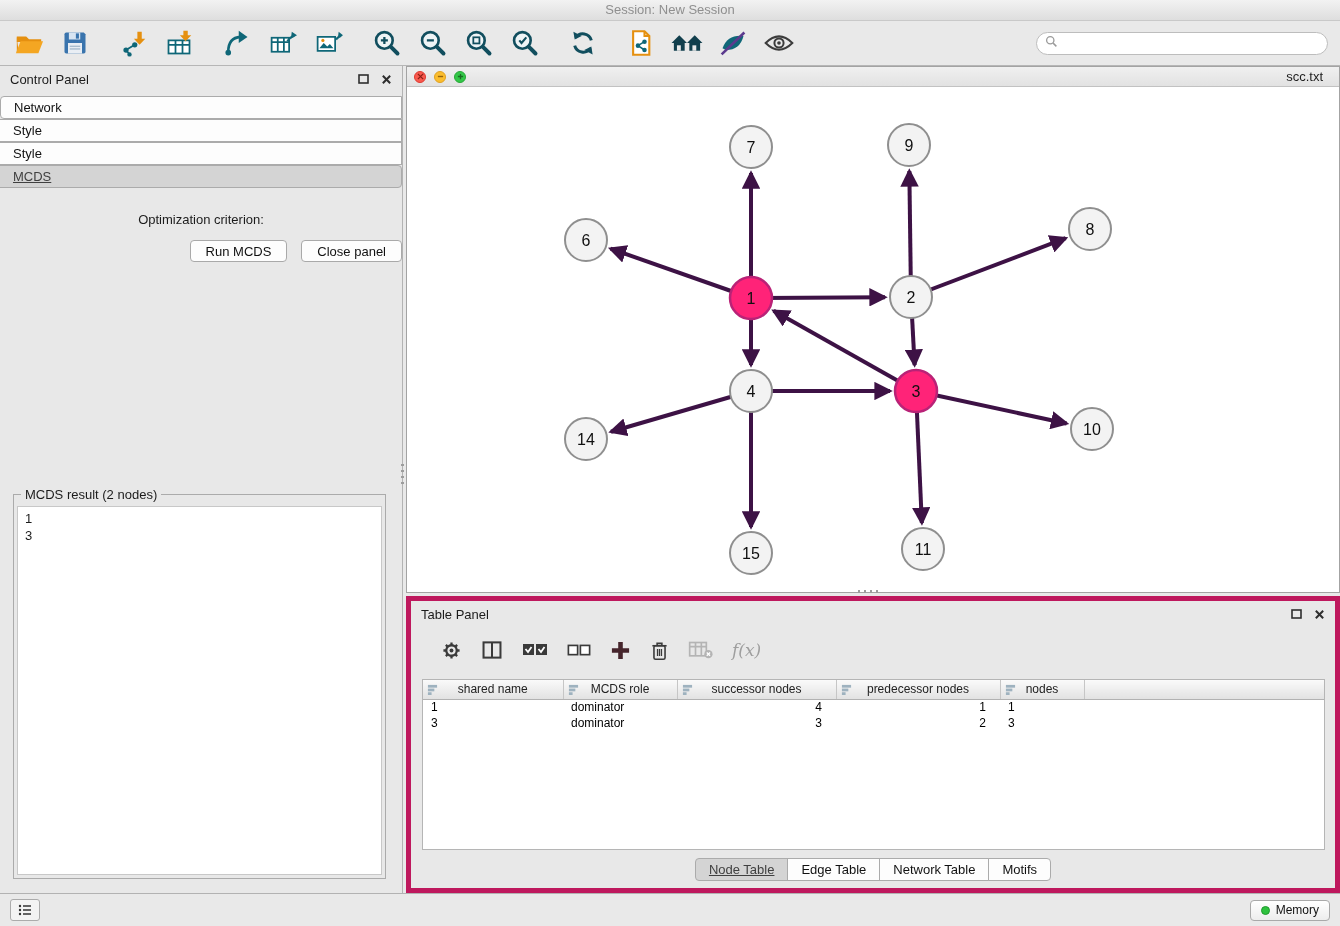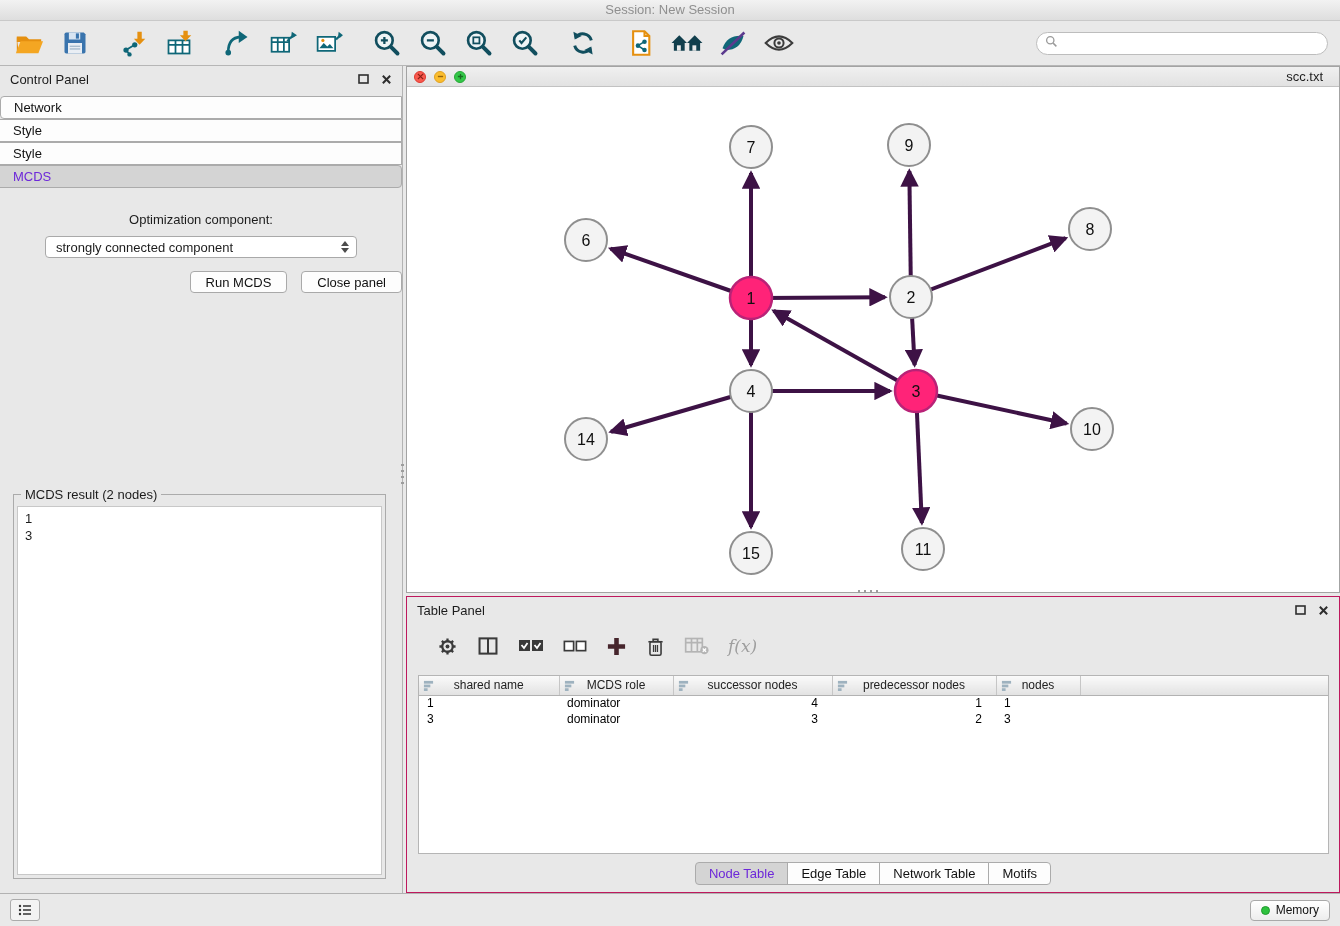--- a/index.html
+++ b/index.html
@@ -40,21 +40,21 @@
   .panel-header { height:26px; display:flex; align-items:center; padding:0 10px; gap:12px; font-size:13px; }
   .panel-header .spacer { flex:1; }
   .panel-hicon { display:flex; align-items:center; cursor:default; }
   .cp-tabs { display:flex; justify-content:center; margin-top:4px;flex-direction:column; }
   .seg-tab {
     padding:3px 13px; background:#fdfdfd; border:1px solid #ababab;
     margin-left:-1px; font-size:13px; color:#111; white-space:nowrap;
   }
   .seg-tab:first-child { border-radius:4px 0 0 4px; margin-left:0; }
   .seg-tab:last-child { border-radius:0 4px 4px 0; }
-  .seg-tab.active { background:#d4d4d4; color:#6d28d9; }
+  .seg-tab.active { background:#d4d4d4; color:#404040;text-decoration:underline; }
   .opt-label { text-align:center; margin-top:24px; font-size:13px; }
   .dropdown {
     margin:9px auto 0; width:312px; height:22px; background:#fff;
     border:1px solid #a9a9a9; border-radius:4px;
     display:flex; align-items:center; padding:0 7px 0 10px; font-size:13px;
   }
   .dd-arrows { margin-left:auto; display:flex; flex-direction:column; gap:2px; }
   .dd-arrows i { display:block; width:0; height:0; border-left:4px solid transparent; border-right:4px solid transparent; }
   .dd-up { border-bottom:5px solid #4c4c4c; }
   .dd-down { border-top:5px solid #4c4c4c; }
@@ -86,21 +86,21 @@
   .tl.yellow { background:#fbbd2e; border:1px solid #dfa123; }
   .tl.green { background:#33c748; border:1px solid #27a737; }
   .net-title {
     position:absolute; left:0; right:16px; text-align:right; font-size:13px; color:#1d1d1d;
   }
   #graph-svg { display:block; background:#fff; }
 
   
   .table-panel {
     position:absolute; top:596px; left:406px; width:934px; bottom:33px;
-    background:#e8e8e8; border:1px solid #be185d;
+    background:#e8e8e8; border:5px solid #be185d;
   }
   .table-toolbar { position:absolute; top:28px; left:12px; right:0; height:42px; display:flex; align-items:center; gap:19px; padding-left:18px; }
   .tbl-tool { display:flex; align-items:center; justify-content:center; }
   .fx { font-family:"DejaVu Serif", serif; font-style:italic; color:#9e9e9e; font-size:17px; }
   .table-wrap {
     position:absolute; left:11px; right:10px; top:78px; bottom:38px;
     background:#fff; border:1px solid #b5b5b5; overflow:hidden;
   }
   table { border-collapse:collapse; width:100%; table-layout:fixed; }
   thead th {
@@ -310,28 +310,21 @@
             <path d="M2 2 L10 10 M10 2 L2 10" stroke="#2e2e2e" stroke-width="2.2"></path>
           </svg>
       </span>
     </div>
     <div class="cp-tabs" id="cp-tabs">
         <div class="seg-tab">Network</div>
         <div class="seg-tab">Style</div>
         <div class="seg-tab">Style</div>
         <div class="seg-tab active">MCDS</div>
       </div>
-    <div class="opt-label">Optimization component:</div>
-    <div class="dropdown">
-      <span>strongly connected component</span>
-      <span class="dd-arrows">
-          <i class="dd-up"></i>
-          <i class="dd-down"></i>
-        </span>
-    </div>
+    <div class="opt-label">Optimization criterion:</div>
     <div class="btn-row">
       <button class="btn">Run MCDS</button>
       <button class="btn">Close panel</button>
     </div>
     <div class="result-box">
       <span class="result-legend">MCDS result (2 nodes)</span>
       <div class="result-area" id="result-lines">
           <div>1</div>
           <div>3</div>
         </div>

